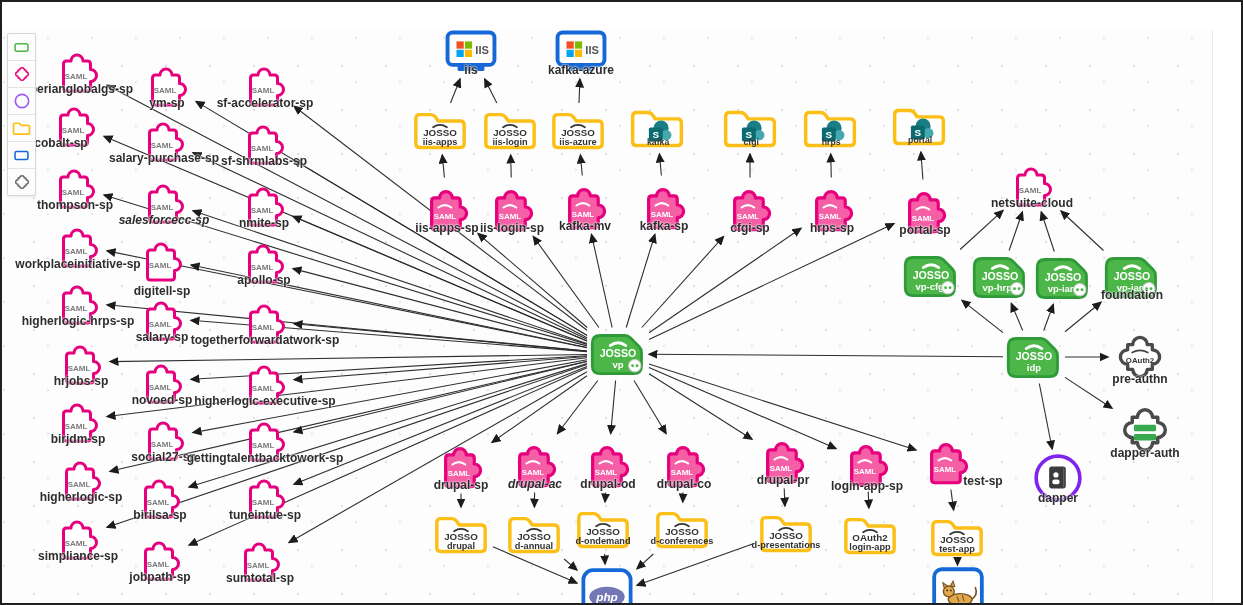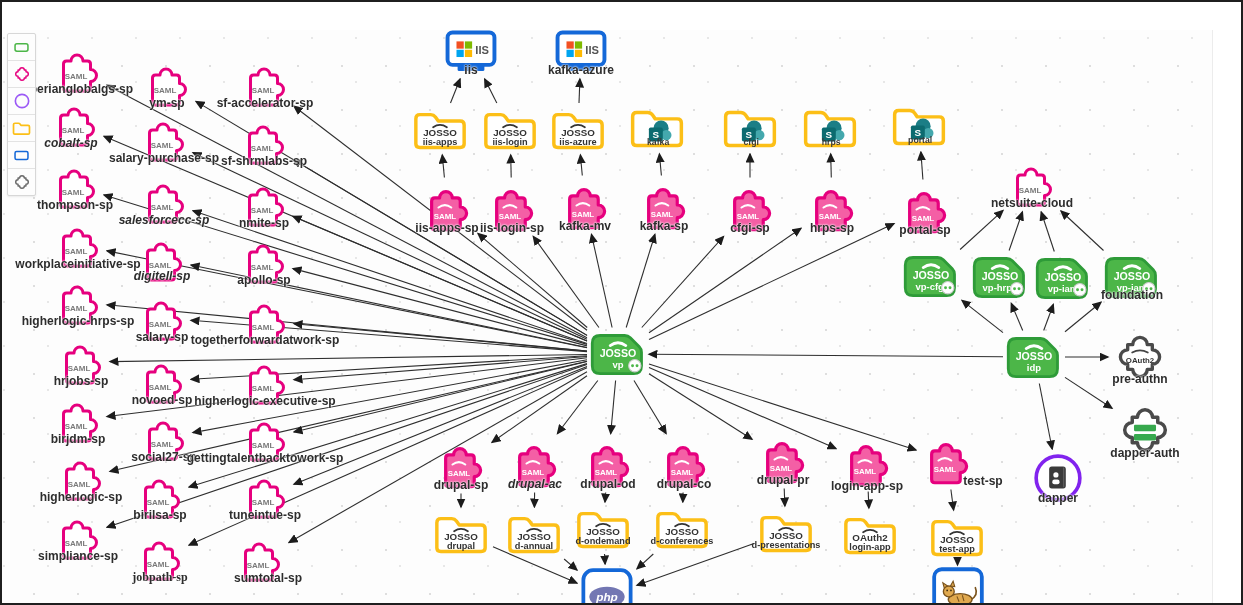--- a/index.html
+++ b/index.html
@@ -123,21 +123,21 @@
     <text x="46" y="67" font-family="Liberation Sans, sans-serif" font-size="16" font-weight="bold" fill="#7b7b7b" text-anchor="middle">SAML</text>
         </svg>
       </div>
       <div class="node-label" style="left: 76px; top: 52px;">aperianglobalgs-sp</div>
       <div class="node" style="left: 47px; top: 69px;">
         <svg width="52" height="50" viewBox="0 0 100 100">
     <path d="M27,32 L36,32 A12,12 0 1 1 60,32 L69,32 Q75,32 75,38 L75,49 A12,12 0 1 1 75,73 L75,86 Q75,92 69,92 L27,92 Q21,92 21,86 L21,38 Q21,32 27,32 Z" fill="#ffffff" stroke="#e6007e" stroke-width="6" stroke-linejoin="round"></path>
     <text x="46" y="67" font-family="Liberation Sans, sans-serif" font-size="16" font-weight="bold" fill="#7b7b7b" text-anchor="middle">SAML</text>
         </svg>
       </div>
-      <div class="node-label" style="left: 69px; top: 106px; font-style: italic;">cobalt-sp</div>
+      <div class="node-label" style="left: 59px; top: 106px;">cobalt-sp</div>
       <div class="node" style="left: 47px; top: 131px;">
         <svg width="52" height="50" viewBox="0 0 100 100">
     <path d="M27,32 L36,32 A12,12 0 1 1 60,32 L69,32 Q75,32 75,38 L75,49 A12,12 0 1 1 75,73 L75,86 Q75,92 69,92 L27,92 Q21,92 21,86 L21,38 Q21,32 27,32 Z" fill="#ffffff" stroke="#e6007e" stroke-width="6" stroke-linejoin="round"></path>
     <text x="46" y="67" font-family="Liberation Sans, sans-serif" font-size="16" font-weight="bold" fill="#7b7b7b" text-anchor="middle">SAML</text>
         </svg>
       </div>
       <div class="node-label" style="left: 73px; top: 168px;">thompson-sp</div>
       <div class="node" style="left: 50px; top: 190px;">
         <svg width="52" height="50" viewBox="0 0 100 100">
     <path d="M27,32 L36,32 A12,12 0 1 1 60,32 L69,32 Q75,32 75,38 L75,49 A12,12 0 1 1 75,73 L75,86 Q75,92 69,92 L27,92 Q21,92 21,86 L21,38 Q21,32 27,32 Z" fill="#ffffff" stroke="#e6007e" stroke-width="6" stroke-linejoin="round"></path>
@@ -200,21 +200,21 @@
     <text x="46" y="67" font-family="Liberation Sans, sans-serif" font-size="16" font-weight="bold" fill="#7b7b7b" text-anchor="middle">SAML</text>
         </svg>
       </div>
       <div class="node-label" style="left: 162px; top: 183px; font-style: italic;">salesforcecc-sp</div>
       <div class="node" style="left: 134px; top: 204px;">
         <svg width="52" height="50" viewBox="0 0 100 100">
     <path d="M27,32 L36,32 A12,12 0 1 1 60,32 L69,32 Q75,32 75,38 L75,49 A12,12 0 1 1 75,73 L75,86 Q75,92 69,92 L27,92 Q21,92 21,86 L21,38 Q21,32 27,32 Z" fill="#ffffff" stroke="#e6007e" stroke-width="6" stroke-linejoin="round"></path>
     <text x="46" y="67" font-family="Liberation Sans, sans-serif" font-size="16" font-weight="bold" fill="#7b7b7b" text-anchor="middle">SAML</text>
         </svg>
       </div>
-      <div class="node-label" style="left: 160px; top: 239px; font-style: italic;">digitell-sp</div>
+      <div class="node-label" style="left: 160px; top: 254px;">digitell-sp</div>
       <div class="node" style="left: 134px; top: 263px;">
         <svg width="52" height="50" viewBox="0 0 100 100">
     <path d="M27,32 L36,32 A12,12 0 1 1 60,32 L69,32 Q75,32 75,38 L75,49 A12,12 0 1 1 75,73 L75,86 Q75,92 69,92 L27,92 Q21,92 21,86 L21,38 Q21,32 27,32 Z" fill="#ffffff" stroke="#e6007e" stroke-width="6" stroke-linejoin="round"></path>
     <text x="46" y="67" font-family="Liberation Sans, sans-serif" font-size="16" font-weight="bold" fill="#7b7b7b" text-anchor="middle">SAML</text>
         </svg>
       </div>
       <div class="node-label" style="left: 160px; top: 300px;">salary-sp</div>
       <div class="node" style="left: 134px; top: 326px;">
         <svg width="52" height="50" viewBox="0 0 100 100">
     <path d="M27,32 L36,32 A12,12 0 1 1 60,32 L69,32 Q75,32 75,38 L75,49 A12,12 0 1 1 75,73 L75,86 Q75,92 69,92 L27,92 Q21,92 21,86 L21,38 Q21,32 27,32 Z" fill="#ffffff" stroke="#e6007e" stroke-width="6" stroke-linejoin="round"></path>
@@ -235,21 +235,21 @@
     <text x="46" y="67" font-family="Liberation Sans, sans-serif" font-size="16" font-weight="bold" fill="#7b7b7b" text-anchor="middle">SAML</text>
         </svg>
       </div>
       <div class="node-label" style="left: 158px; top: 478px;">birilsa-sp</div>
       <div class="node" style="left: 132px; top: 503px;">
         <svg width="52" height="50" viewBox="0 0 100 100">
     <path d="M27,32 L36,32 A12,12 0 1 1 60,32 L69,32 Q75,32 75,38 L75,49 A12,12 0 1 1 75,73 L75,86 Q75,92 69,92 L27,92 Q21,92 21,86 L21,38 Q21,32 27,32 Z" fill="#ffffff" stroke="#e6007e" stroke-width="6" stroke-linejoin="round"></path>
     <text x="46" y="67" font-family="Liberation Sans, sans-serif" font-size="16" font-weight="bold" fill="#7b7b7b" text-anchor="middle">SAML</text>
         </svg>
       </div>
-      <div class="node-label" style="left: 158px; top: 540px; font-family: Liberation Serif, serif;">jobpath-sp</div>
+      <div class="node-label" style="left: 158px; top: 540px;">jobpath-sp</div>
       <div class="node" style="left: 237px; top: 29px;">
         <svg width="52" height="50" viewBox="0 0 100 100">
     <path d="M27,32 L36,32 A12,12 0 1 1 60,32 L69,32 Q75,32 75,38 L75,49 A12,12 0 1 1 75,73 L75,86 Q75,92 69,92 L27,92 Q21,92 21,86 L21,38 Q21,32 27,32 Z" fill="#ffffff" stroke="#e6007e" stroke-width="6" stroke-linejoin="round"></path>
     <text x="46" y="67" font-family="Liberation Sans, sans-serif" font-size="16" font-weight="bold" fill="#7b7b7b" text-anchor="middle">SAML</text>
         </svg>
       </div>
       <div class="node-label" style="left: 263px; top: 66px;">sf-accelerator-sp</div>
       <div class="node" style="left: 236px; top: 87px;">
         <svg width="52" height="50" viewBox="0 0 100 100">
     <path d="M27,32 L36,32 A12,12 0 1 1 60,32 L69,32 Q75,32 75,38 L75,49 A12,12 0 1 1 75,73 L75,86 Q75,92 69,92 L27,92 Q21,92 21,86 L21,38 Q21,32 27,32 Z" fill="#ffffff" stroke="#e6007e" stroke-width="6" stroke-linejoin="round"></path>
@@ -298,21 +298,21 @@
     <text x="46" y="67" font-family="Liberation Sans, sans-serif" font-size="16" font-weight="bold" fill="#7b7b7b" text-anchor="middle">SAML</text>
         </svg>
       </div>
       <div class="node-label" style="left: 263px; top: 478px; text-align: center;">tuneintue-sp</div>
       <div class="node" style="left: 232px; top: 504px;">
         <svg width="52" height="50" viewBox="0 0 100 100">
     <path d="M27,32 L36,32 A12,12 0 1 1 60,32 L69,32 Q75,32 75,38 L75,49 A12,12 0 1 1 75,73 L75,86 Q75,92 69,92 L27,92 Q21,92 21,86 L21,38 Q21,32 27,32 Z" fill="#ffffff" stroke="#e6007e" stroke-width="6" stroke-linejoin="round"></path>
     <text x="46" y="67" font-family="Liberation Sans, sans-serif" font-size="16" font-weight="bold" fill="#7b7b7b" text-anchor="middle">SAML</text>
         </svg>
       </div>
-      <div class="node-label" style="left: 266px; top: 541px; text-align: center;">sumtotal-sp</div>
+      <div class="node-label" style="left: 258px; top: 541px; text-align: center;">sumtotal-sp</div>
       <div class="node" style="left: 441px; top: -2px;">
         <svg width="56" height="48" viewBox="0 0 100 86">
     <rect x="26" y="66" width="48" height="11" rx="2" fill="#1468d8"></rect>
     <rect x="8" y="8" width="84" height="58" rx="9" fill="#ffffff" stroke="#1468d8" stroke-width="7"></rect>
     <rect x="24" y="24" width="13" height="13" fill="#f25022"></rect>
           <rect x="39" y="24" width="13" height="13" fill="#7fba00"></rect>
     <rect x="24" y="39" width="13" height="13" fill="#00a4ef"></rect>
           <rect x="39" y="39" width="13" height="13" fill="#ffb900"></rect>
     <text x="70" y="47" font-family="Liberation Sans, sans-serif" font-size="20" font-weight="bold" fill="#555555" text-anchor="middle">IIS</text>
         </svg>

